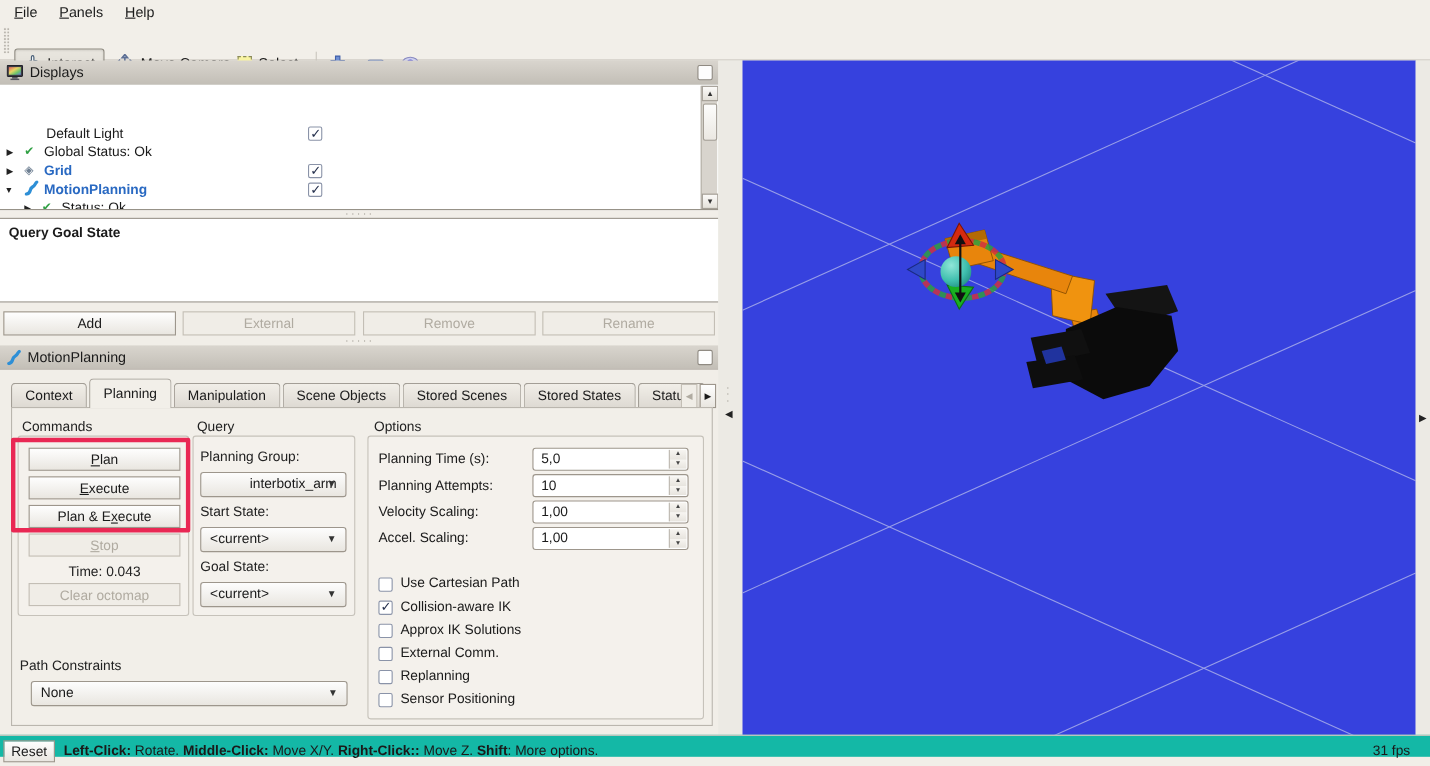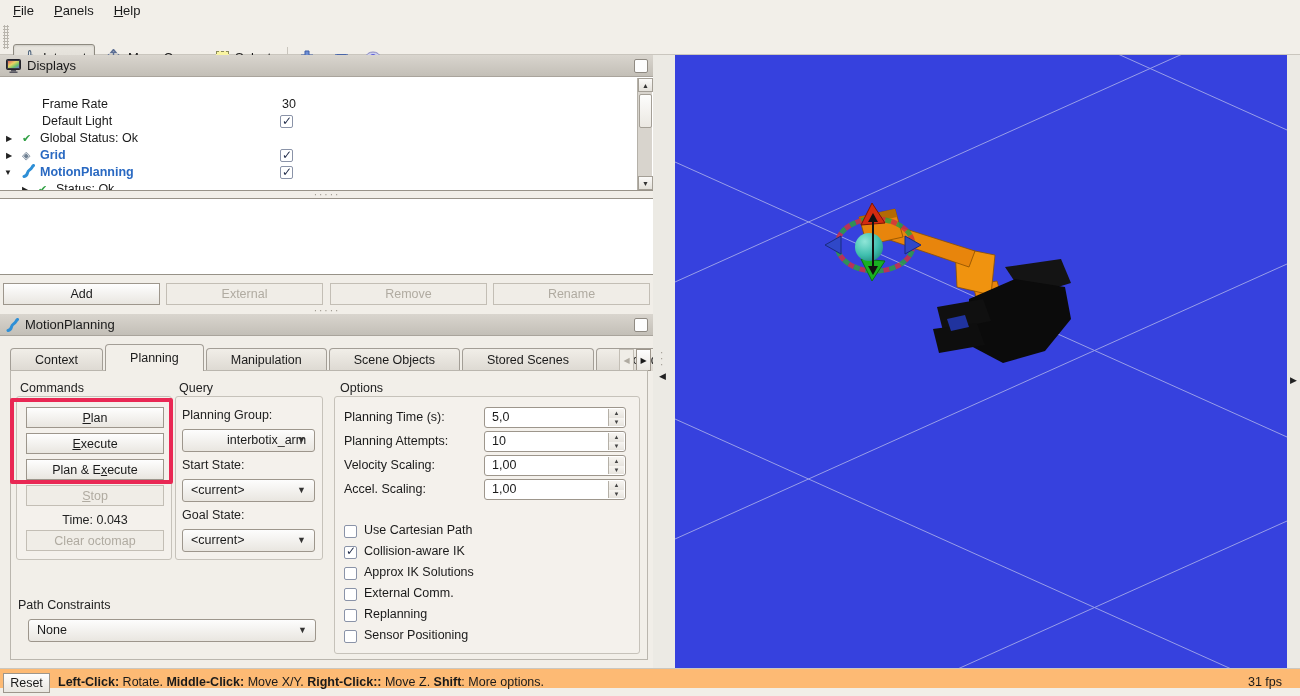--- a/index.html
+++ b/index.html
@@ -68,21 +68,21 @@
     border-radius:0; font-size:12.5px; text-align:center; color:#1a1a1a;
     display:flex; align-items:center; justify-content:center; }
   .btn.disabled { color:#b0aba1; border-color:#c3beb5; background:#f0ede7; }
   .disp-btn { position:absolute; top:283px; height:22px; width:157px; }
 
   .splitter-dots { position:absolute; left:312px; width:30px; text-align:center;
     color:#9a958c; font-size:10px; letter-spacing:2px; line-height:6px; }
 
   
   .tabbar { position:absolute; left:10px; top:346px; height:25px; display:flex; align-items:flex-end; }
-  .tab { height:23px; line-height:22px; padding:0 24px; font-size:12.5px;
+  .tab { height:23px; line-height:22px; padding:0 12px; font-size:12.5px;
     border:1px solid #a39e96; border-bottom:none; border-radius:4px 4px 0 0;
     background:linear-gradient(#f1eee8,#ddd9d2); margin-right:2px; }
   .tab.active { height:27px; line-height:26px; background:#f2efe9; position:relative; z-index:3; }
   .tab-scroll { position:absolute; top:349px; width:15px; height:22px; font-size:8px; }
   .tab-pane { position:absolute; left:10px; top:370px; width:638px; height:290px;
     border:1px solid #bab6ae; background:#f2efe9; z-index:1; }
 
   .section-title { position:absolute; font-size:12.5px; color:#222; z-index:2; }
   .groupbox { position:absolute; border:1px solid #c6c2ba; border-radius:3px;
     background:#f4f1ec; z-index:2; }
@@ -110,21 +110,21 @@
 
   
   .v-strip { position:absolute; top:55px; height:613px; background:#eceae4; }
   .strip-handle { position:absolute; font-size:9px; color:#222; }
 
   
   .viewport { position:absolute; left:675px; top:55px; width:612px; height:613px; background:#3641de; }
 
   
   .statusbar { position:absolute; left:0; top:668px; width:1300px; height:20px;
-    background:#fdba74; border-top:1px solid #cbc7bf; }
+    background:#14b8a6; border-top:1px solid #cbc7bf; }
   .reset-btn { position:absolute; left:3px; top:4px; width:47px; height:20px; }
   .hints { position:absolute; left:58px; top:0; line-height:27px; font-size:12.5px; white-space:pre-wrap; }
   .fps { position:absolute; right:18px; top:0; line-height:27px; font-size:12.5px; }
 </style>
 </head>
 <body>
 
 <div class="menubar">
   <span class="menu-item"><u>F</u>ile</span>
   <span class="menu-item"><u>P</u>anels</span>
@@ -196,24 +196,20 @@
     <rect x="0.5" y="0.5" width="14" height="10" rx="1" fill="#3a3a44" stroke="#22222a"></rect>
     <rect x="2" y="2" width="11" height="7" fill="url(#scr)"></rect>
     <rect x="5" y="11" width="5" height="1.5" fill="#55555f"></rect>
     <rect x="3.5" y="12.5" width="8" height="1.5" fill="#55555f"></rect>
   </svg>
   <span>Displays</span>
   <span class="collapse-box"></span>
 </div>
 
 <div class="tree">
-  <div class="trow" style="top:19px">
-    <span class="tlabel" style="left:42px">Frame Rate</span>
-    <span class="tlabel" style="left:282px">30</span>
-  </div>
   <div class="trow" style="top:36px">
     <span class="tlabel" style="left:42px">Default Light</span>
     <span class="cb checked" style="left:280px"></span>
   </div>
   <div class="trow" style="top:53px">
     <span class="expander" style="left:6px">▶</span>
     <span class="check-ic" style="left:22px">✔</span>
     <span class="tlabel" style="left:40px">Global Status: Ok</span>
   </div>
   <div class="trow" style="top:70px">
@@ -241,20 +237,21 @@
   <div class="scrollbar">
     <div class="sb-btn" style="top:0">▲</div>
     <div class="sb-thumb"></div>
     <div class="sb-btn" style="bottom:0">▼</div>
   </div>
 </div>
 
 <div class="splitter-dots" style="top:192px">·····</div>
 
 <div class="help-box">
+  <div class="help-title">Query Goal State</div>
 </div>
 
 <div class="btn disp-btn" style="left:3px">Add</div>
 <div class="btn disp-btn disabled" style="left:166px">External</div>
 <div class="btn disp-btn disabled" style="left:330px">Remove</div>
 <div class="btn disp-btn disabled" style="left:493px">Rename</div>
 
 <div class="splitter-dots" style="top:308px">·····</div>
 
 <div class="panel-header" style="top:314px;">

